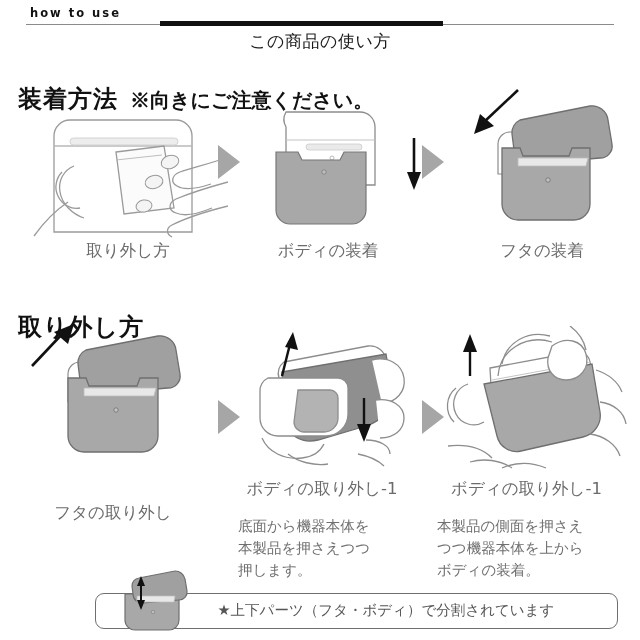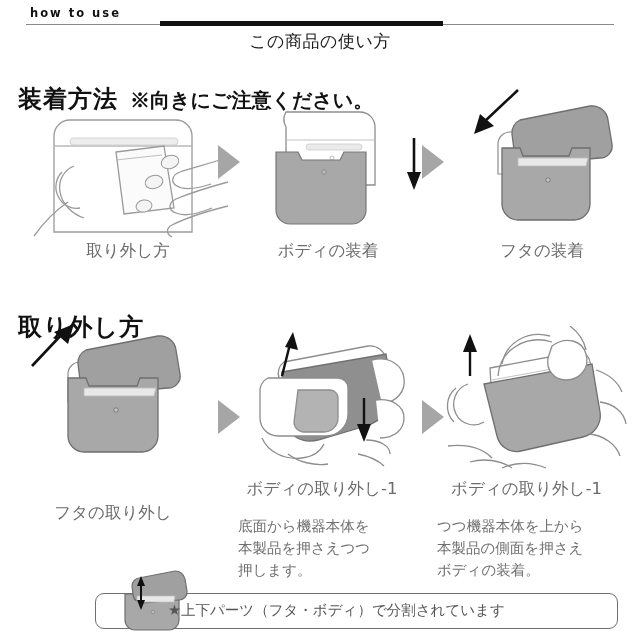--- a/index.html
+++ b/index.html
@@ -85,23 +85,23 @@
     position: absolute;
     left: 95px; top: 593px;
     width: 523px; height: 36px;
     border: 1.6px solid #6f6f6f;
     border-radius: 9px;
     background: #fff;
     box-sizing: border-box;
   }
   .banner-text {
     position: absolute;
-    left: 168px; top: 601px;
+    left: 176px; top: 601px;
     width: 420px;
-    text-align: left;
+    text-align: center;
     font-family: "DejaVu Sans", sans-serif;
     font-size: 14.5px;
     color: #555;
     white-space: nowrap;
   }
   .banner-icon { position: absolute; left: 113px; top: 568px; }
 </style>
 </head>
 <body>
 
@@ -301,22 +301,22 @@
       </g>
 
       <g fill="#111" stroke="#111">
         <line x1="30" y1="50" x2="30" y2="22" stroke-width="2.4"></line>
         <polygon points="30,8 23,26 37,26" stroke="none"></polygon>
       </g>
     </svg>
   </div>
   <div class="caption" style="left:424px; top:478px; width:205px;">ボディの取り外し-1</div>
   <div class="desc" id="desc-3" style="left:437px; top:515px; width:200px;">
+      <div>本製品の側面を押さえ</div>
       <div>つつ機器本体を上から</div>
-      <div>本製品の側面を押さえ</div>
       <div>ボディの装着。</div>
     </div>
 
   <div class="banner-box"></div>
   <div class="banner-icon">
     <svg width="78" height="68" viewBox="0 0 78 68">
 
       <path d="M12 26 h12 l3 6 h24 l3 -6 h12 v26 a10 10 0 0 1 -10 10 h-34 a10 10 0 0 1 -10 -10 z" fill="#a8a8a8" stroke="#6f6f6f" stroke-width="1.2"></path>
 
       <path d="M26 10 l36 -7 a10 10 0 0 1 10 8 l2 12 a8 8 0 0 1 -8 9 l-36 3 a9 9 0 0 1 -10 -9 l-1 -8 a8 8 0 0 1 7 -8 z" fill="#a0a0a0" stroke="#6f6f6f" stroke-width="1.2"></path>

